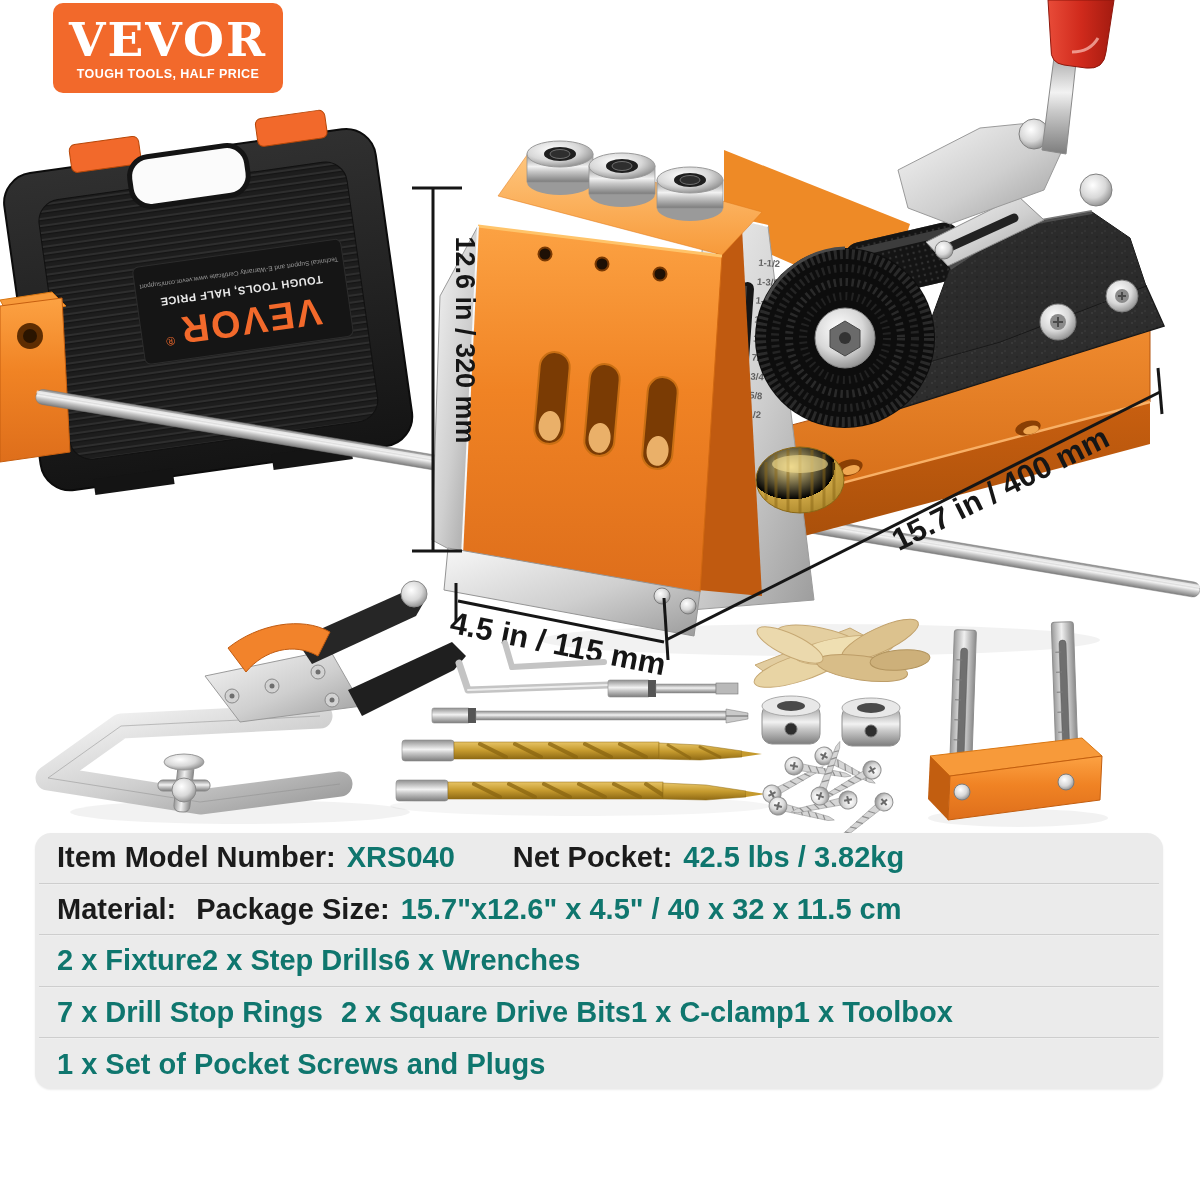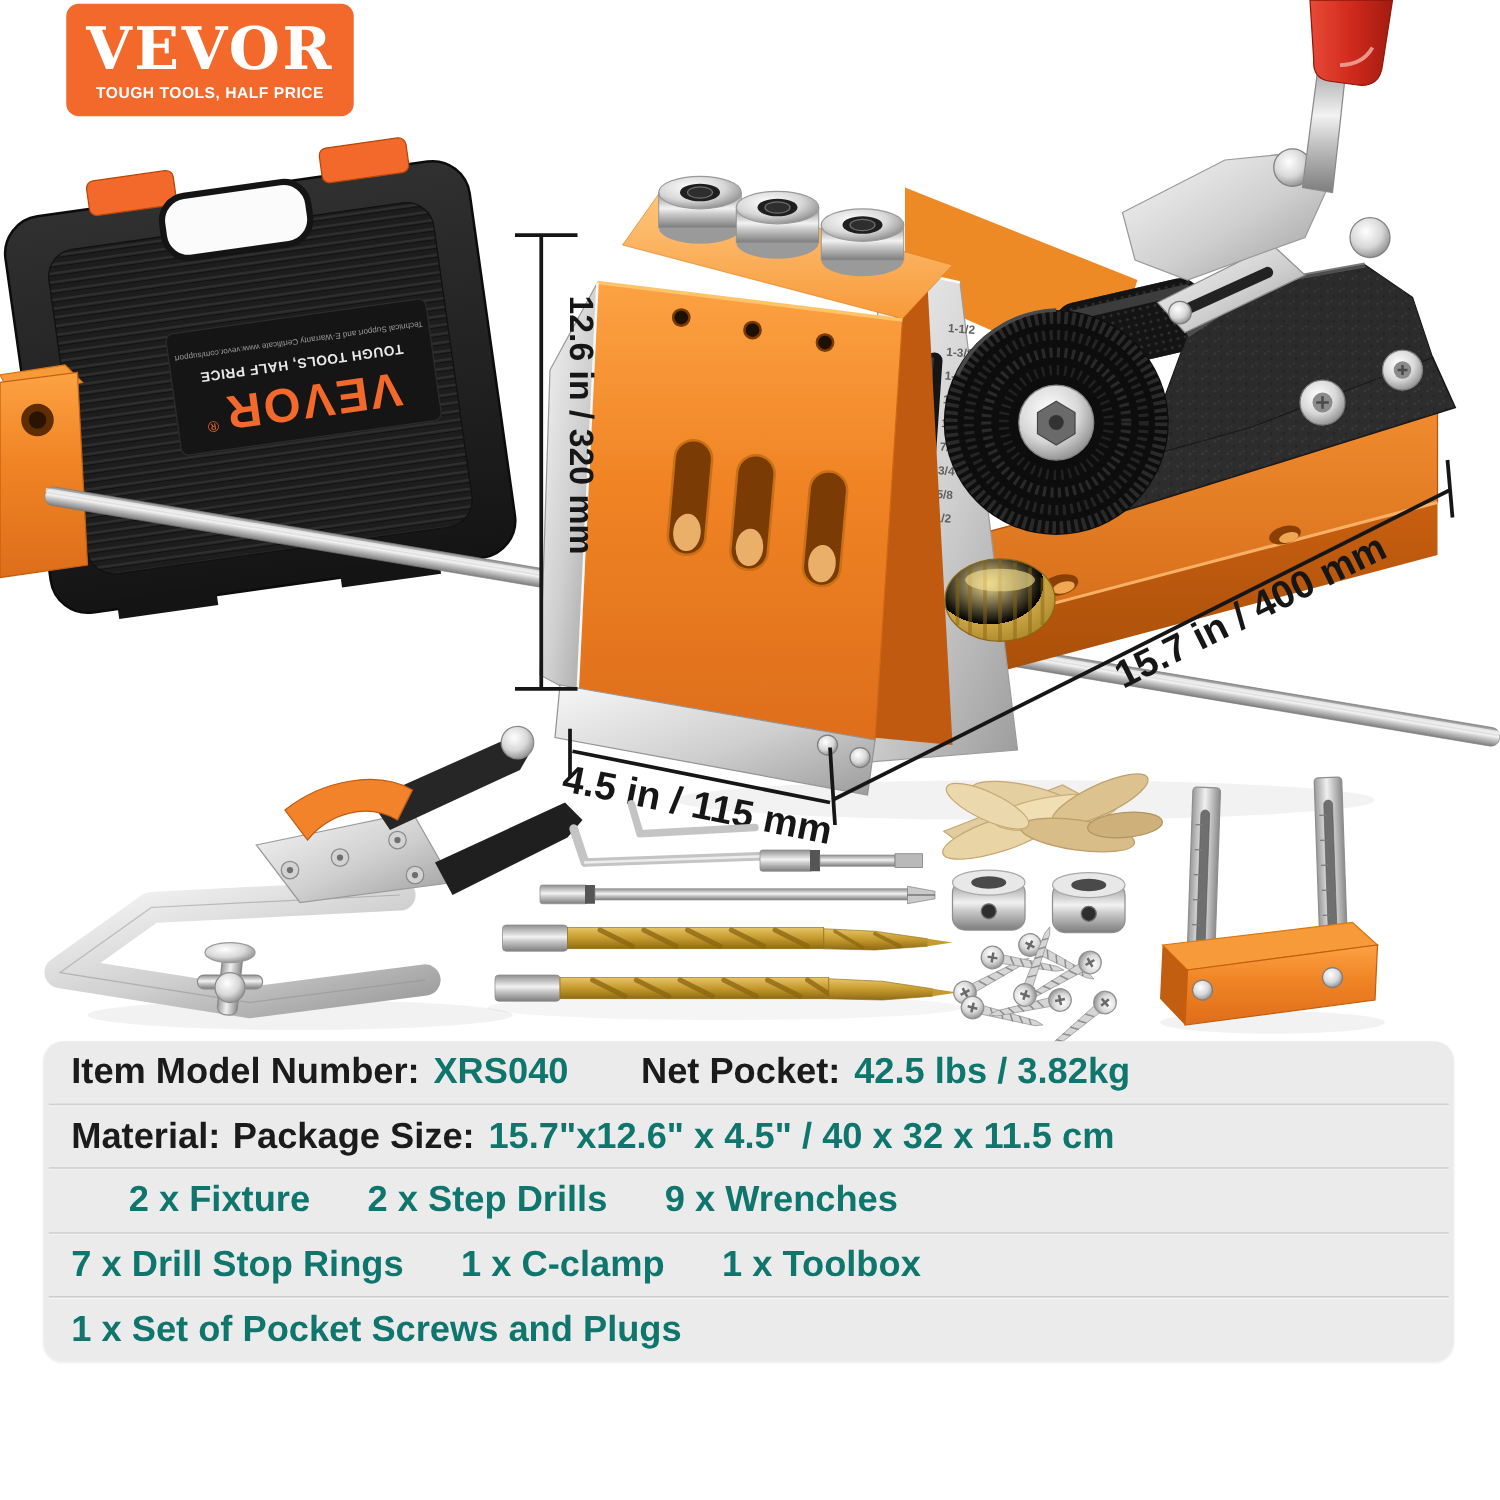--- a/index.html
+++ b/index.html
@@ -16,22 +16,22 @@
   
   .spec{position:absolute;left:35px;top:833px;width:1128px;height:256px;background:#EBEBEB;
         border-radius:16px;display:flex;flex-direction:column;box-shadow:0 1px 2px rgba(0,0,0,.08);}
   .spec-row{flex:1;display:flex;align-items:center;padding:0 22px;white-space:nowrap;}
   .spec-sep{height:2px;margin:0 4px;background:linear-gradient(to bottom,#bdbdbd,#ffffff);}
   .spec-row span{font-size:29px;font-weight:bold;}
   .c-dark{color:#1B1B1B;}
   .c-accent{color:#0f766e;}
   .gap-xs{margin-left:11px;}
   .gap-sm{margin-left:18px;}
-  .gap-md{margin-left:10px;}
-  .gap-lg{margin-left:46px;}
+  .gap-md{margin-left:20px;}
+  .gap-lg{}
   .gap-xl{margin-left:58px;}
   svg text{font-family:"Liberation Sans",sans-serif;}
 </style>
 </head>
 <body>
 
 <div id="stage">
 
   <svg id="collage" viewBox="0 0 1200 835">
     <defs>
@@ -454,25 +454,26 @@
     <div class="spec-sep"></div>
     <div class="spec-row">
       <span class="c-dark">Material:</span>
       <span class="c-dark gap-md">Package Size:</span>
       <span class="c-accent gap-xs">15.7"x12.6" x 4.5" / 40 x 32 x 11.5 cm</span>
     </div>
     <div class="spec-sep"></div>
     <div class="spec-row">
       <span class="c-accent gap-lg">2 x Fixture</span>
       <span class="c-accent gap-lg">2 x Step Drills</span>
-      <span class="c-accent gap-lg">9 x Wrenches</span>
+      <span class="c-accent gap-lg">6 x Wrenches</span>
     </div>
     <div class="spec-sep"></div>
     <div class="spec-row">
       <span class="c-accent">7 x Drill Stop Rings</span>
+      <span class="c-accent gap-sm">2 x Square Drive Bits</span>
       <span class="c-accent gap-lg">1 x C-clamp</span>
       <span class="c-accent gap-lg">1 x Toolbox</span>
     </div>
     <div class="spec-sep"></div>
     <div class="spec-row">
       <span class="c-accent">1 x Set of Pocket Screws and Plugs</span>
     </div>
   </div>
 
 </div>

